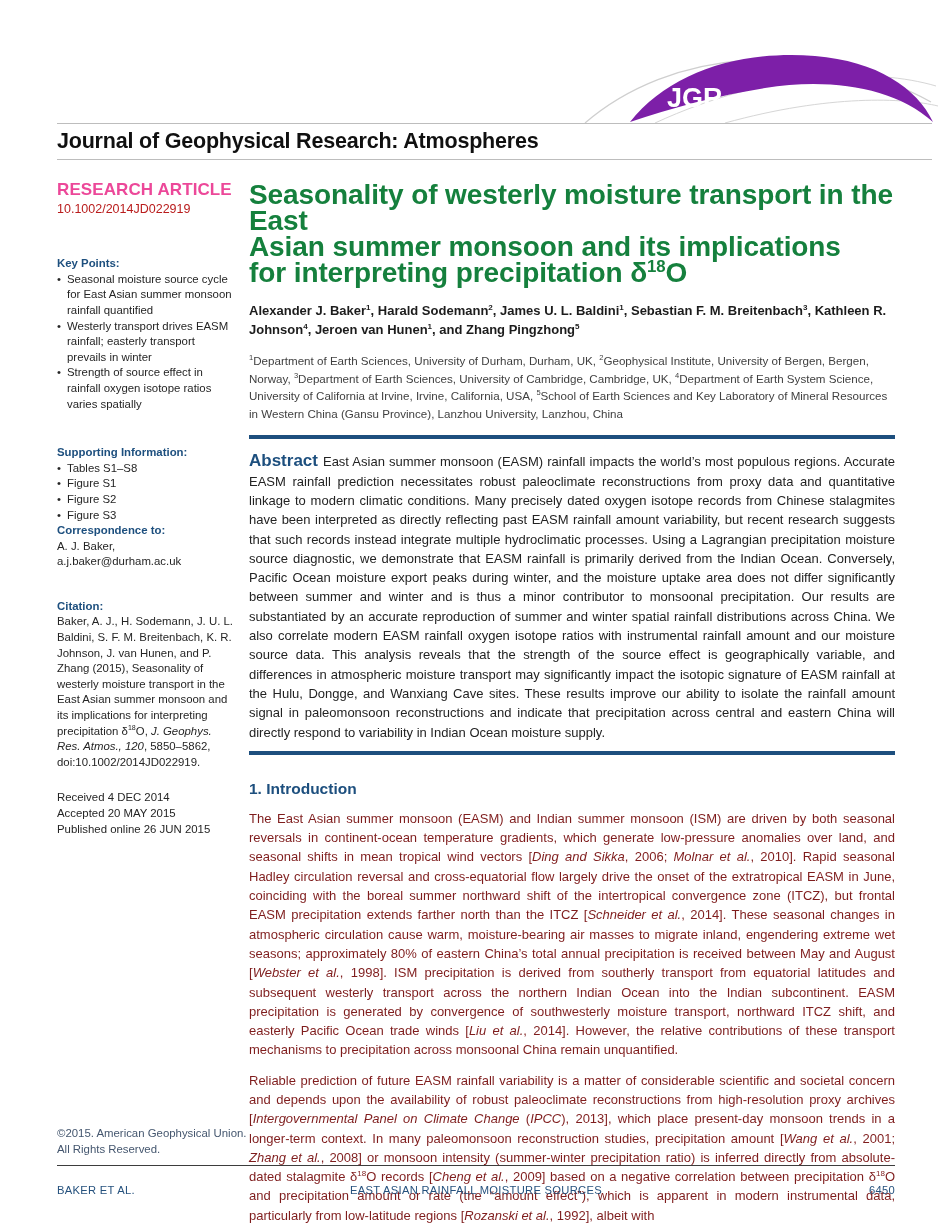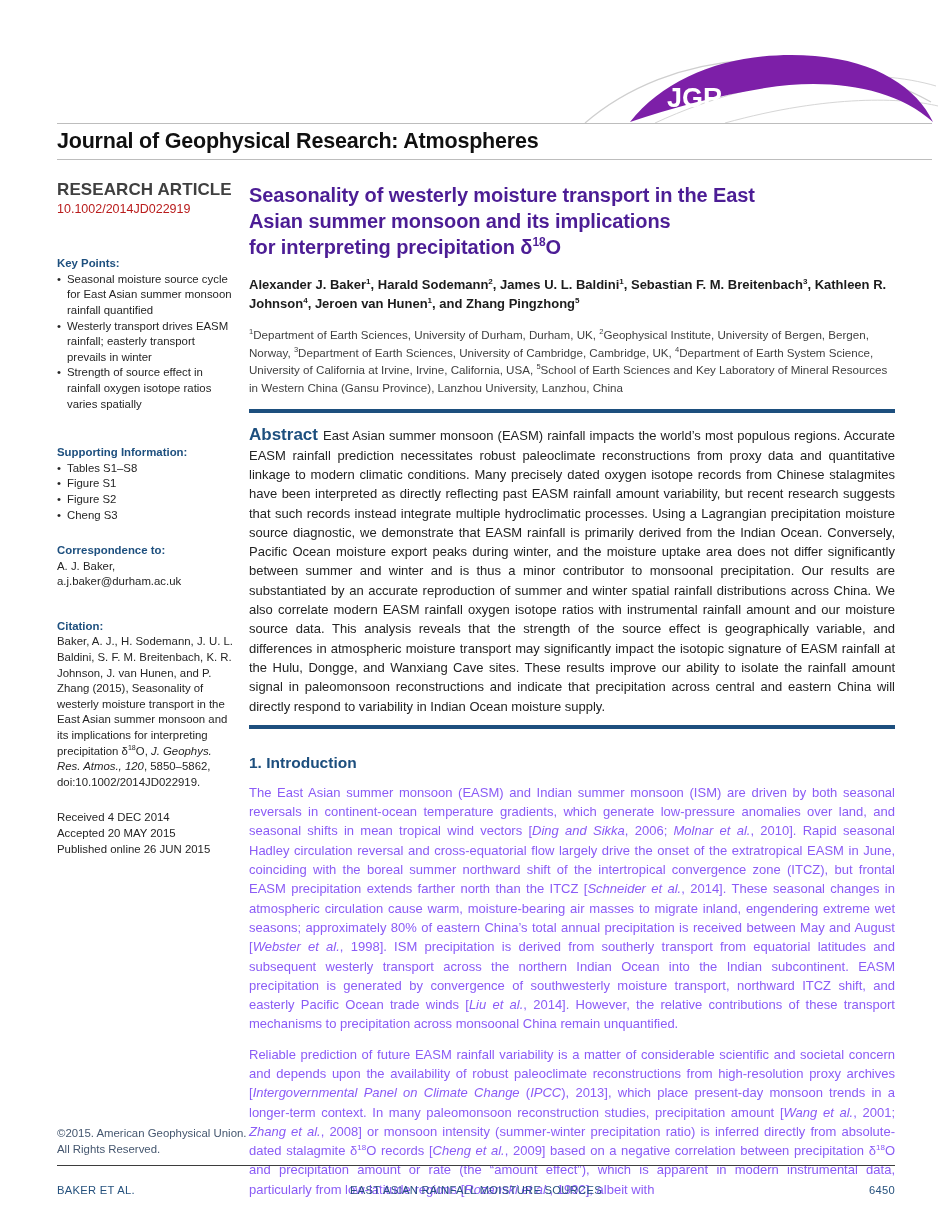--- a/index.html
+++ b/index.html
@@ -16,45 +16,45 @@
   .agu-word { font-size:40px; font-weight:bold; color:#16325c; letter-spacing:-1.5px; line-height:44px; }
   .pub-word { font-size:37px; font-weight:400; color:#9aa7c5; letter-spacing:-0.5px; line-height:44px; margin-left:3px; transform:scaleX(.96); transform-origin:left; }
   .jgr-logo { position:absolute; right:-8px; top:44px; width:365px; height:80px; }
   .rule-top { position:absolute; left:0; right:0; top:123px; border-top:1px solid #bdbdbd; }
   .journal-title { position:absolute; left:0; top:129px; font-size:21.5px; font-weight:bold; color:#101010; letter-spacing:-0.2px; }
   .rule-bottom { position:absolute; left:0; right:0; top:159px; border-top:1px solid #bdbdbd; }
   
   .main { position:absolute; left:57px; top:182px; width:838px; display:flex; }
   .sidebar { width:192px; flex:none; font-size:11.4px; line-height:15.6px; color:#252525; padding-right:12px; }
   .content { flex:1; min-width:0; }
-  .article-type { font-size:17px; font-weight:bold; color:#404040; letter-spacing:0.1px; }
+  .article-type { font-size:17px; font-weight:bold; color:#ec4899; letter-spacing:0.1px; }
   .doi { font-size:12.5px; color:#b91c1c; margin-top:4px; }
   .sb-heading { font-weight:bold; color:#1d4f7e; }
   .h-keypoints { margin-top:39px; }
   .h-support { margin-top:33px; }
-  .h-corr { margin-top:20px; }
+  .h-corr { }
   .h-cite { margin-top:29px; }
   .b-item { display:flex; }
   .b-item .dot { width:10px; flex:none; }
   .b-item .txt { flex:1; }
   .dates { margin-top:20px; }
   .copyright { position:absolute; left:57px; top:1126px; width:200px; font-size:11.4px; line-height:15.6px; color:#44566e; }
   
-  .article-title { font-size:20px; line-height:26px; font-weight:bold; color:#4c1d95; letter-spacing:-0.1px; }
+  .article-title { font-size:28px; line-height:26px; font-weight:bold; color:#15803d; letter-spacing:-0.1px; }
   .article-title sup { font-size:60%; line-height:0; }
   .authors { margin-top:15px; font-size:13px; font-weight:bold; color:#1c1c1c; line-height:19px; }
   .authors sup { font-size:62%; line-height:0; }
   .affiliations { margin-top:13px; font-size:11.6px; line-height:17.6px; color:#3f3f3f; }
   .affiliations sup { font-size:65%; line-height:0; }
   .navy-bar { margin-top:13px; height:4px; background:#1d4f7e; }
   .navy-bar-2 { margin-top:9px; height:4px; background:#1d4f7e; }
   .abstract { margin-top:12px; font-size:13px; line-height:19.3px; text-align:justify; color:#232323; }
   .abstract-label { font-size:17px; font-weight:bold; color:#1d4f7e; padding-right:5px; }
   .section-heading { margin-top:25px; font-size:15.5px; font-weight:bold; color:#1d4f7e; }
-  .para { margin-top:11px; font-size:13px; line-height:19.3px; text-align:justify; color:#8b5cf6; }
+  .para { margin-top:11px; font-size:13px; line-height:19.3px; text-align:justify; color:#7f1d1d; }
   .para sup, .abstract sup, .cite-text sup { font-size:62%; line-height:0; }
   .cite-text i, .para i { font-style:italic; }
   
   .footer-rule { position:absolute; left:57px; right:57px; top:1165px; border-top:1.5px solid #3d3d3d; }
   .footer { position:absolute; left:57px; right:57px; top:1184px; display:flex; align-items:baseline; font-size:11.2px; color:#25517d; letter-spacing:0.3px; }
   .f-left { flex:1; text-align:left; }
   .f-center { flex:2; text-align:center; }
   .f-right { flex:1; text-align:right; }
 </style>
 </head>
@@ -110,21 +110,21 @@
           <div class="b-item">
             <span class="dot">•</span>
             <span class="txt">Figure S1</span>
           </div>
           <div class="b-item">
             <span class="dot">•</span>
             <span class="txt">Figure S2</span>
           </div>
           <div class="b-item">
             <span class="dot">•</span>
-            <span class="txt">Cheng S3</span>
+            <span class="txt">Figure S3</span>
           </div>
         </div>
 
       <div class="sb-heading h-corr">Correspondence to:</div>
       <div>A. J. Baker,</div>
       <div>a.j.baker@durham.ac.uk</div>
 
       <div class="sb-heading h-cite">Citation:</div>
       <div class="cite-text">Baker, A. J., H. Sodemann, J. U. L. Baldini, S. F. M. Breitenbach, K. R. Johnson, J. van Hunen, and P. Zhang (2015), Seasonality of westerly moisture transport in the East Asian summer monsoon and its implications for interpreting precipitation δ<sup>18</sup>O, <i>J. Geophys. Res. Atmos., 120</i>, 5850–5862, doi:10.1002/2014JD022919.</div>
 

